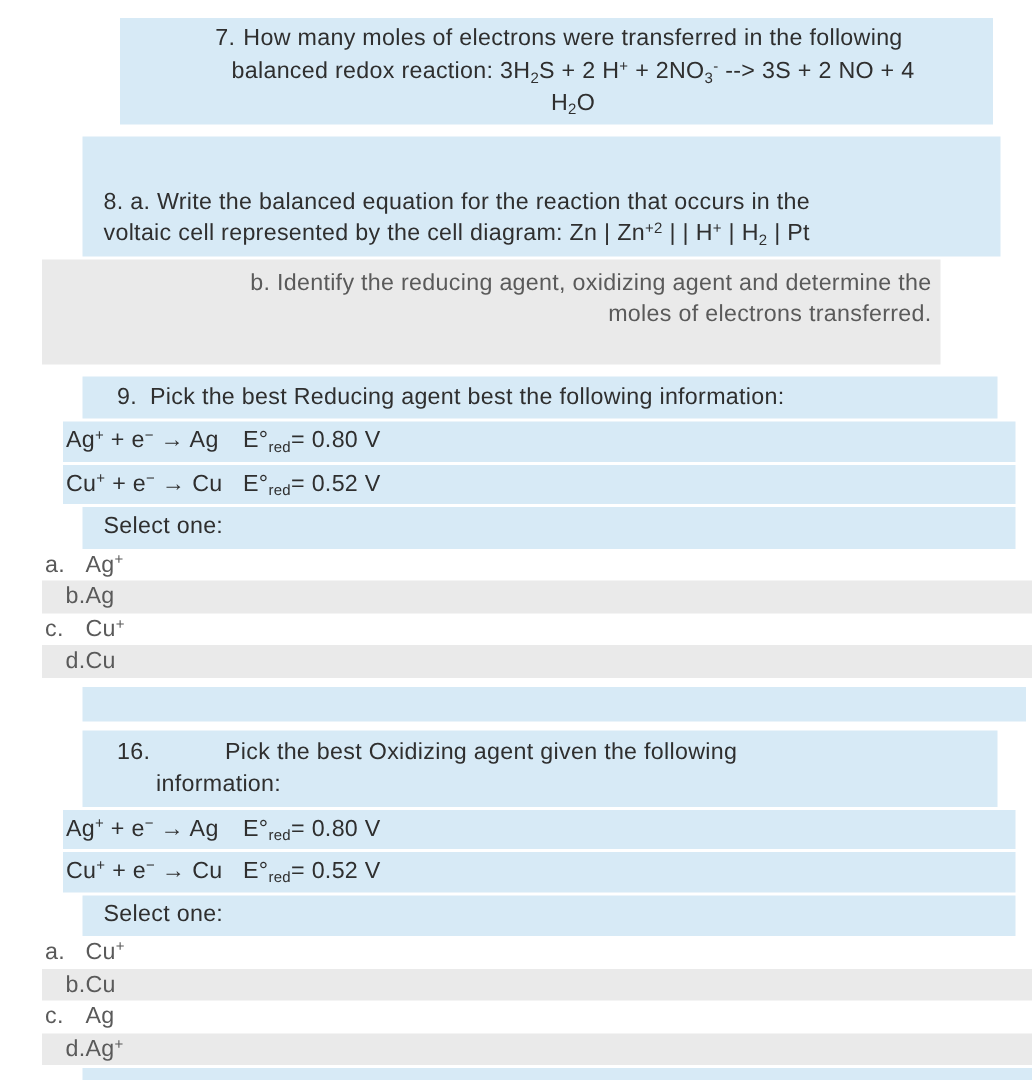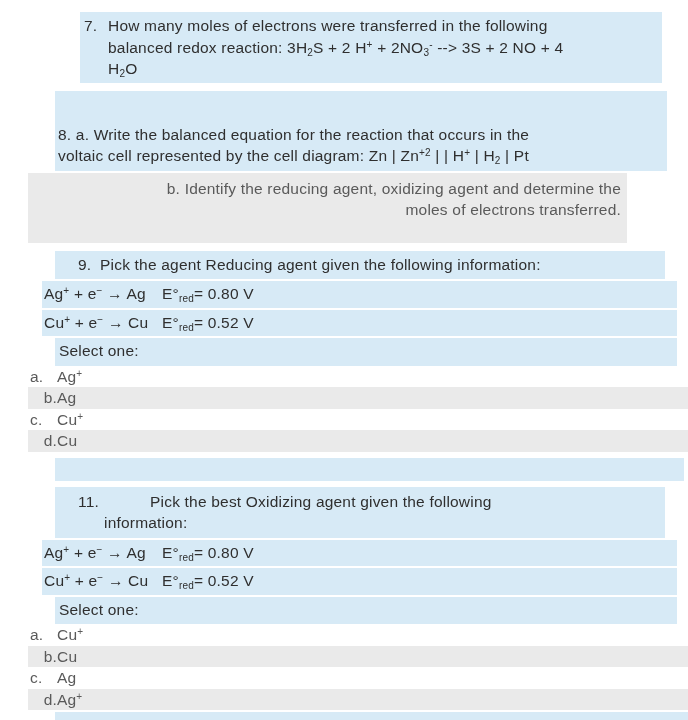--- a/index.html
+++ b/index.html
@@ -18,41 +18,41 @@
   }
   .hl-blue { background: var(--hl-blue, #d7eaf6); }
   .hl-gray { background: var(--hl-gray, #eaeaea); text-align: right; }
 
   sup, sub { font-size: 10px; line-height: 0; vertical-align: baseline; position: relative; }
   sup { top: -5px; }
   sub { top: 3px; }
 
   
   .q7-block { margin: 12px 26px 0 80px; padding: 3px 6px 3px 4px; }
-  .q7-block p { padding-left: 24px; text-indent: -24px; }
+  .q7-block p { padding-left: 24px; text-indent: -24px; text-align: center; }
   .qnum7 { display: inline-block; width: 24px; text-indent: 0; }
 
   
-  .q8a-block { margin: 8px 21px 0 55px; padding: 33px 6px 4px 3px; }
+  .q8a-block { margin: 8px 21px 0 55px; padding: 33px 6px 4px 14px; }
 
   
   .q8b-block { margin: 2px 61px 0 28px; padding: 5px 6px 22px 2px; color: var(--txt2, #5a5a5a); }
   .q8b-block p { padding-left: 27px; text-indent: -27px; }
 
   
   .q9-head { margin: 8px 23px 0 55px; padding: 3px 6px 4px 23px; }
   .qnum9 { display: inline-block; width: 22px; }
   .q10-head { margin: 6px 23px 0 55px; padding: 4px 6px 4px 49px; }
   .q10-head p { text-indent: -26px; }
   .qnum10 { display: inline-block; width: 72px; text-indent: 0; }
 
   
   .rx-row { margin: 2px 11px 0 42px; padding: 2px 6px 3px 2px; display: flex; }
   .rx-eq { display: inline-block; width: 118px; }
-  .select-row { margin: 2px 11px 0 55px; padding: 2px 6px 4px 4px; }
+  .select-row { margin: 2px 11px 0 55px; padding: 2px 6px 4px 14px; }
 
   
   .opt { margin-left: 28px; padding-left: 2px; height: 21.5px; display: flex; color: var(--txt2, #5a5a5a); cursor: pointer; }
   .opt-letter { display: inline-block; width: 27px; }
 
   
   .spacer-blue { margin: 6px 4px 0 55px; height: 23px; }
   .bottom-bar { margin: 2px 0 0 55px; height: 8px; }
 </style>
 </head>
@@ -66,21 +66,21 @@
 
   <section class="q8a-block hl-blue">
     <p>8. a. Write the balanced equation for the reaction that occurs in the<br>voltaic cell represented by the cell diagram: Zn | Zn<sup>+2</sup> | | H<sup>+</sup> | H<sub>2</sub> | Pt</p>
   </section>
 
   <section class="q8b-block hl-gray">
     <p>b. Identify the reducing agent, oxidizing agent and determine the<br>moles of electrons transferred.</p>
   </section>
 
   <section class="q9-head hl-blue">
-    <p><span class="qnum9">9.</span><span>Pick the agent Reducing agent given the following information:</span></p>
+    <p><span class="qnum9">9.</span><span>Pick the best Reducing agent best the following information:</span></p>
   </section>
 
   <div class="rx-row hl-blue">
     <span class="rx-eq">Ag<sup>+</sup> + e<sup>−</sup> → Ag</span>
     <span class="rx-pot">E°<sub>red</sub>= 0.80 V</span>
   </div>
   <div class="rx-row hl-blue">
     <span class="rx-eq">Cu<sup>+</sup> + e<sup>−</sup> → Cu</span>
     <span class="rx-pot">E°<sub>red</sub>= 0.52 V</span>
   </div>
@@ -104,21 +104,21 @@
     </div>
     <div class="opt hl-gray">
       <span class="opt-letter">d.</span>
       <span class="opt-text">Cu</span>
     </div>
   </div>
 
   <div class="spacer-blue hl-blue"></div>
 
   <section class="q10-head hl-blue">
-    <p><span class="qnum10">11.</span><span>Pick the best Oxidizing agent given the following<br>information:</span></p>
+    <p><span class="qnum10">16.</span><span>Pick the best Oxidizing agent given the following<br>information:</span></p>
   </section>
 
   <div class="rx-row hl-blue">
     <span class="rx-eq">Ag<sup>+</sup> + e<sup>−</sup> → Ag</span>
     <span class="rx-pot">E°<sub>red</sub>= 0.80 V</span>
   </div>
   <div class="rx-row hl-blue">
     <span class="rx-eq">Cu<sup>+</sup> + e<sup>−</sup> → Cu</span>
     <span class="rx-pot">E°<sub>red</sub>= 0.52 V</span>
   </div>

